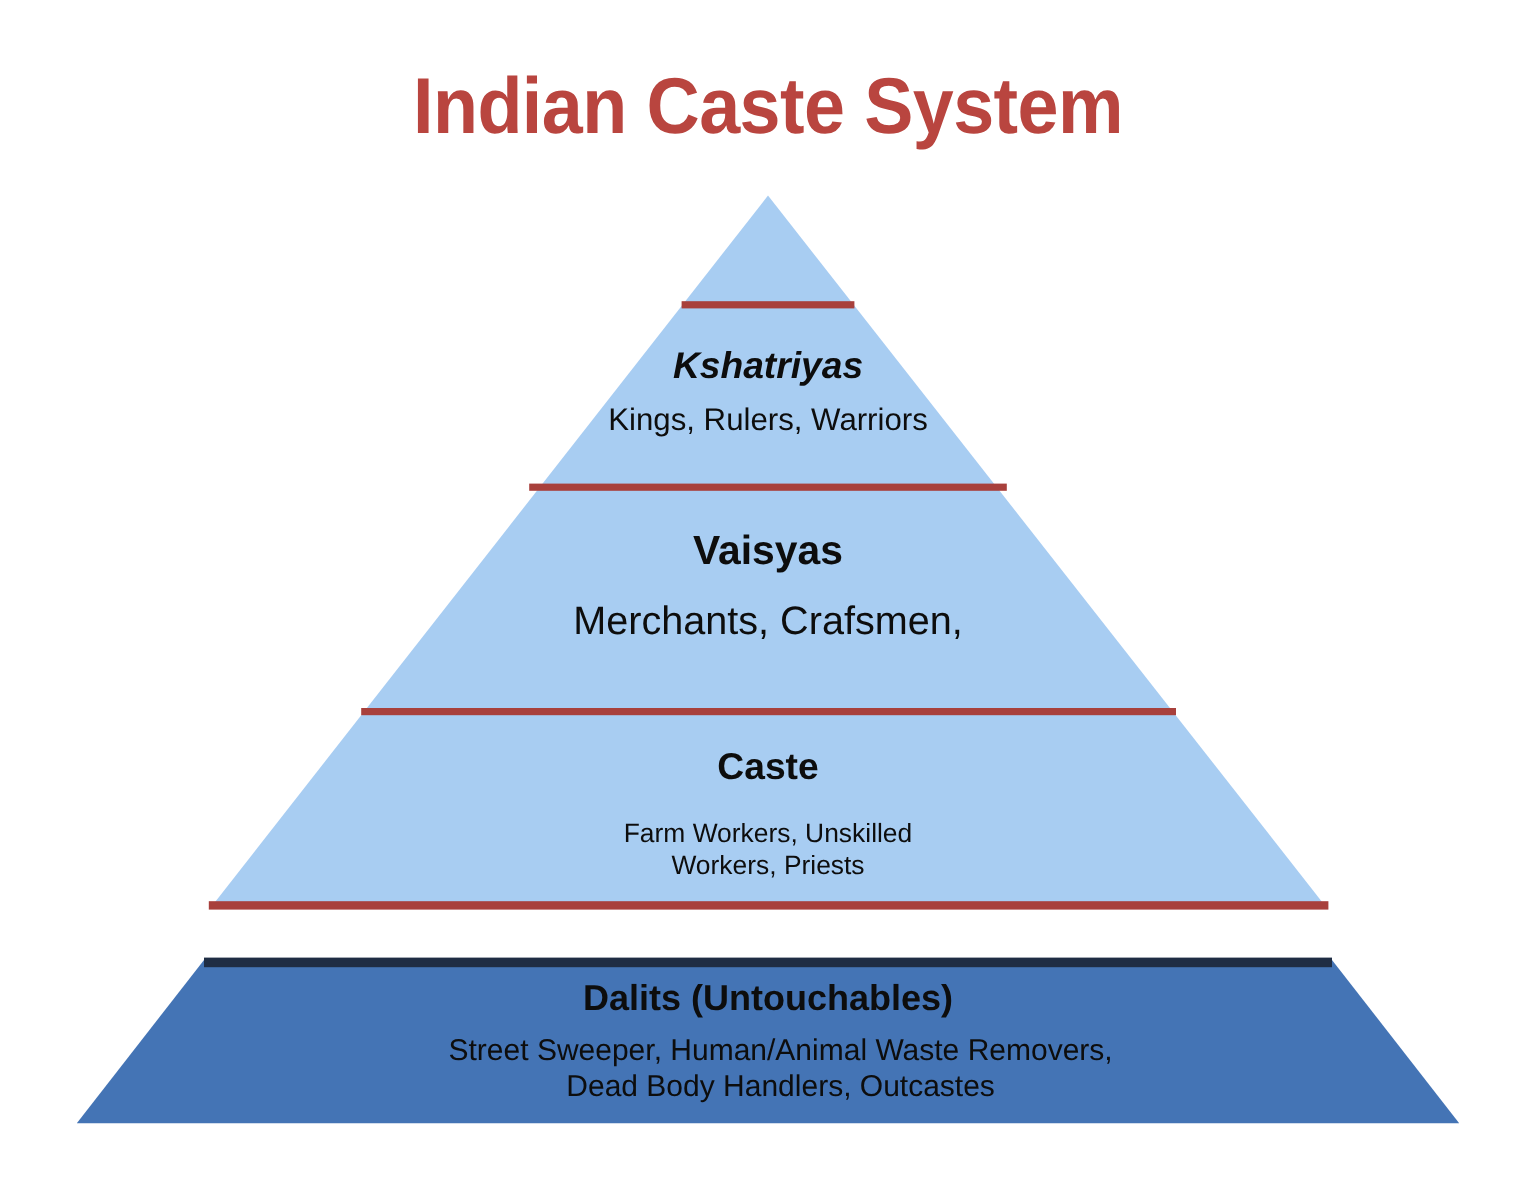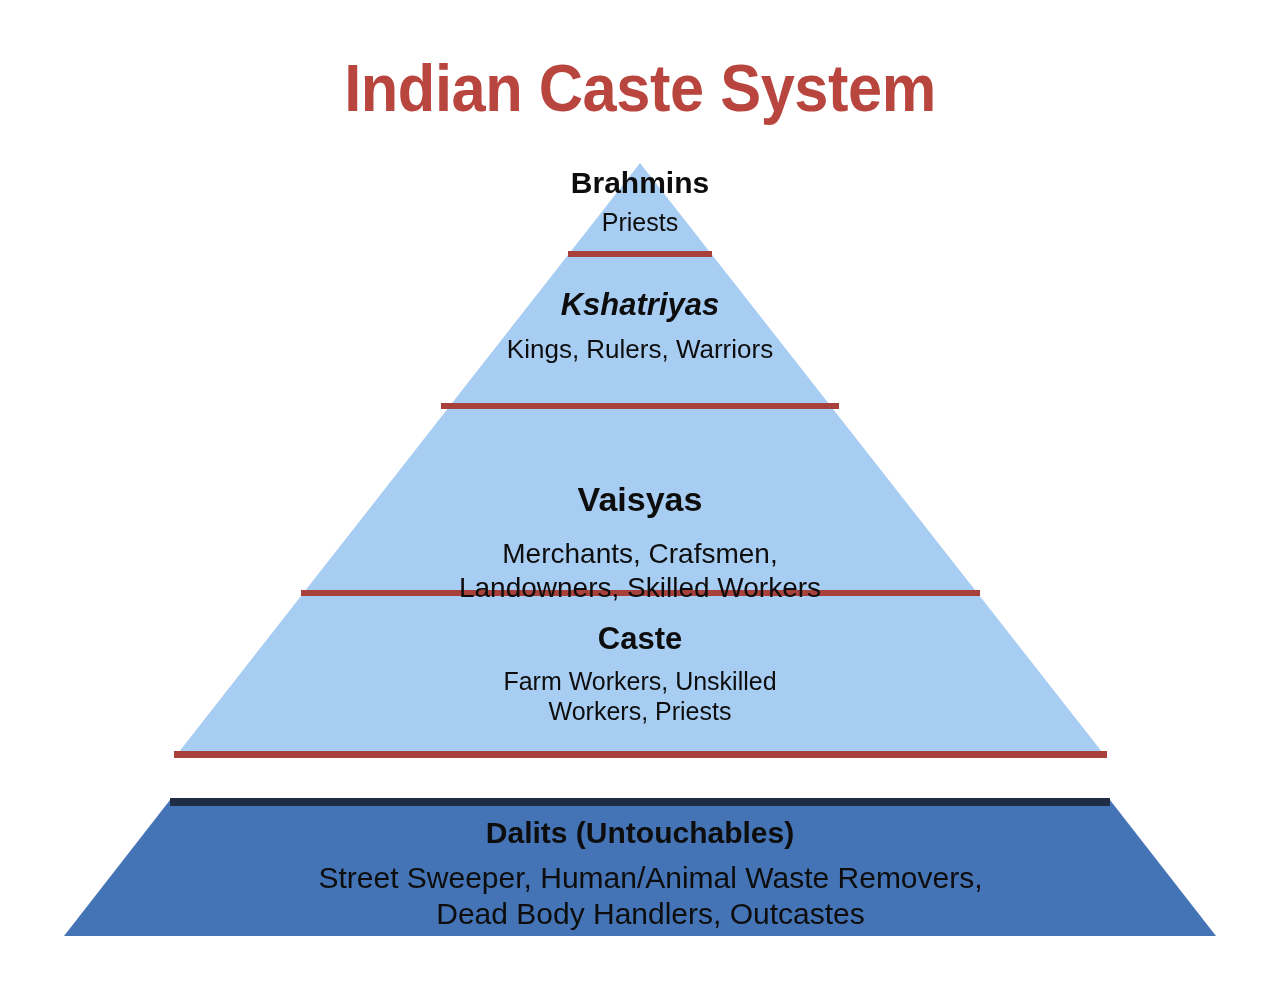--- a/index.html
+++ b/index.html
@@ -73,33 +73,33 @@
   #tier-brahmins          { top: 166px; }
   #tier-brahmins .tier-title { font-size: 30px; }
   #tier-brahmins .tier-sub   { font-size: 25px; margin-top: 7px; }
 
   
   #tier-kshatriyas        { top: 288px; }
   #tier-kshatriyas .tier-title { font-size: 31px; font-style: italic; }
   #tier-kshatriyas .tier-sub   { font-size: 26px; margin-top: 11px; }
 
   
-  #tier-vaisyas           { top: 440px; margin-top: 40px; }
+  #tier-vaisyas           { top: 440px; }
   #tier-vaisyas .tier-title { font-size: 34px; }
-  #tier-vaisyas .tier-sub   { font-size: 28px; margin-top: 19px; }
+  #tier-vaisyas .tier-sub   { font-size: 33px; margin-top: 19px; }
 
   
   #tier-sudra             { top: 622px; }
   #tier-sudra .tier-title { font-size: 31px; }
-  #tier-sudra .tier-sub   { font-size: 25px; margin-top: 9px; }
+  #tier-sudra .tier-sub   { font-size: 22px; margin-top: 25px; }
 
   
   #tier-dalits            { top: 816px; }
   #tier-dalits .tier-title { font-size: 30px; }
-  #tier-dalits .tier-sub   { font-size: 30px; margin-top: 10px; padding-left: 21px; }
+  #tier-dalits .tier-sub   { font-size: 25px; margin-top: 10px; padding-left: 21px; }
 </style>
 </head>
 <body>
 
 <div id="page">
 
   <div id="title">Indian Caste System</div>
 
   <svg id="pyramid-svg" viewBox="0 0 1280 1002">
 
@@ -111,39 +111,32 @@
 
     <rect x="301" y="590" width="679" height="6" fill="#a8403c"></rect>
 
     <rect x="174" y="751" width="933" height="7" fill="#a8403c"></rect>
 
     <polygon points="170,800 1110,800 1216,936 64,936" fill="#4474b5"></polygon>
 
     <rect x="170" y="798" width="940" height="8" fill="#1f2d44"></rect>
   </svg>
 
-  <div class="tier-text" id="tier-brahmins">
-    <div class="tier-title">Brahmins</div>
-    <div class="tier-sub">
-      <div>Priests</div>
-    </div>
-  </div>
 
   <div class="tier-text" id="tier-kshatriyas">
     <div class="tier-title">Kshatriyas</div>
     <div class="tier-sub">
       <div>Kings, Rulers, Warriors</div>
     </div>
   </div>
 
   <div class="tier-text" id="tier-vaisyas">
     <div class="tier-title">Vaisyas</div>
     <div class="tier-sub">
       <div>Merchants, Crafsmen,</div>
-      <div>Landowners, Skilled Workers</div>
     </div>
   </div>
 
   <div class="tier-text" id="tier-sudra">
     <div class="tier-title">Caste</div>
     <div class="tier-sub">
       <div>Farm Workers, Unskilled</div>
       <div>Workers, Priests</div>
     </div>
   </div>

